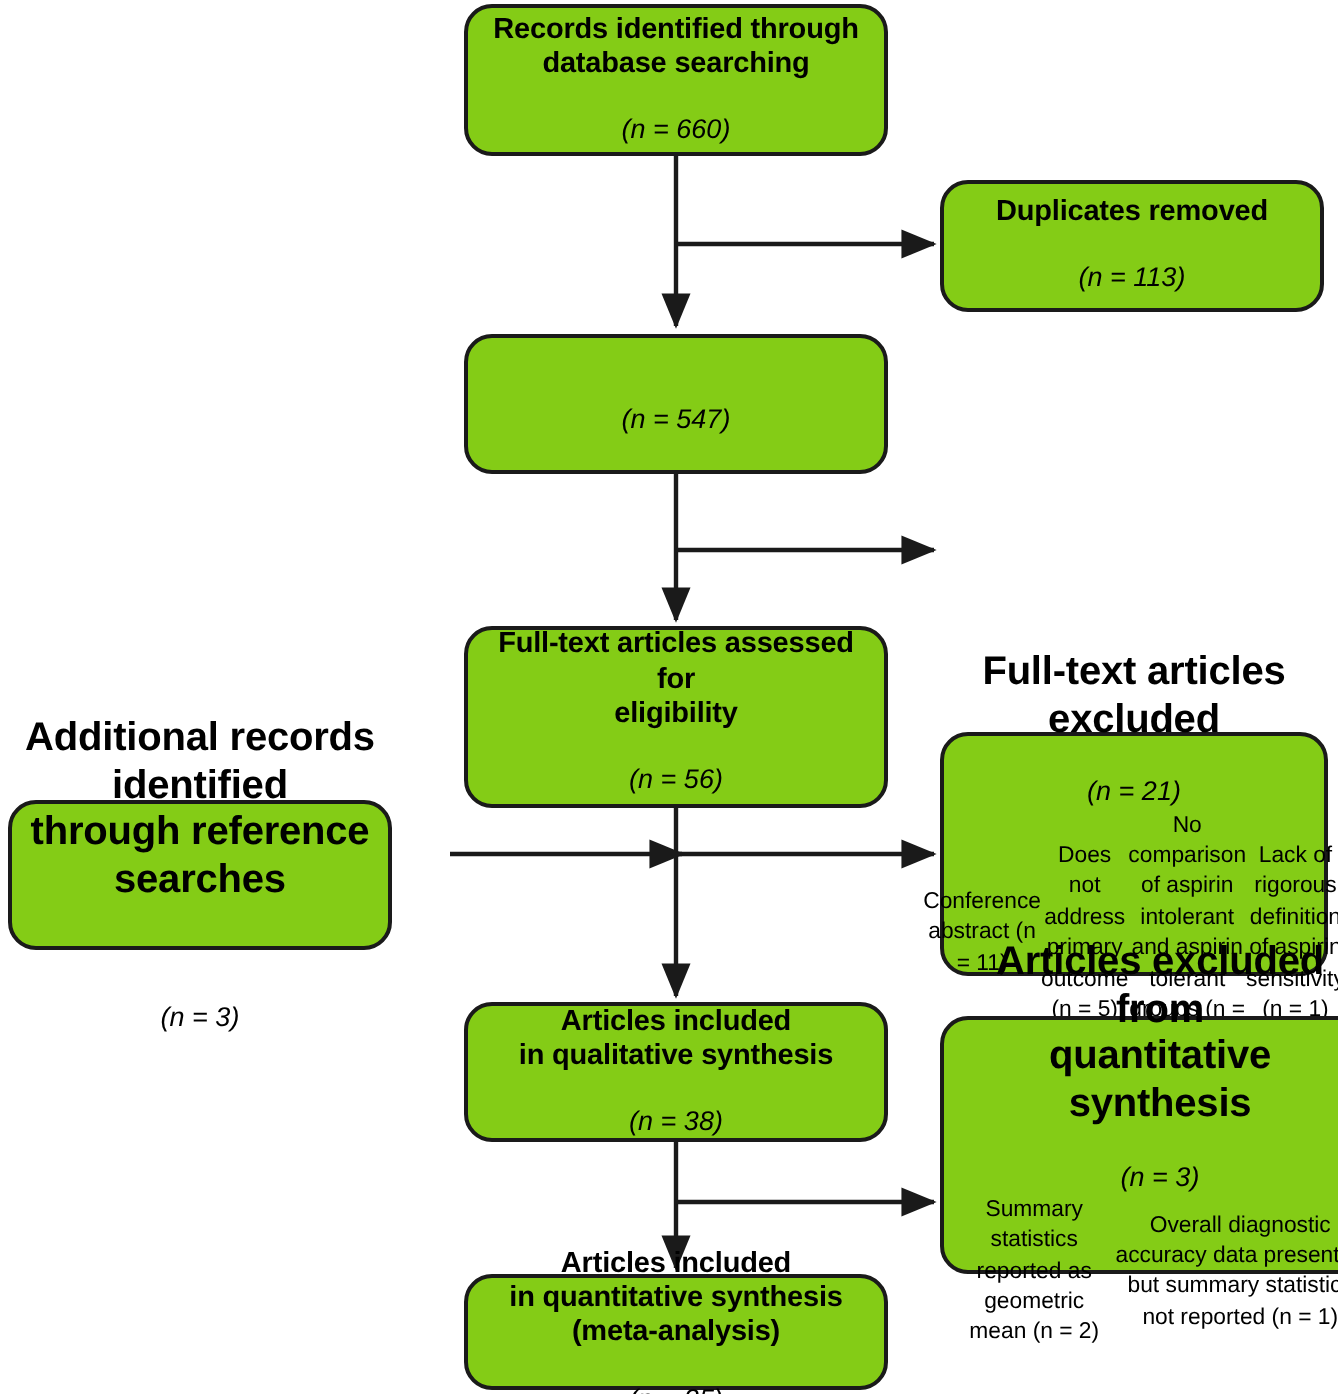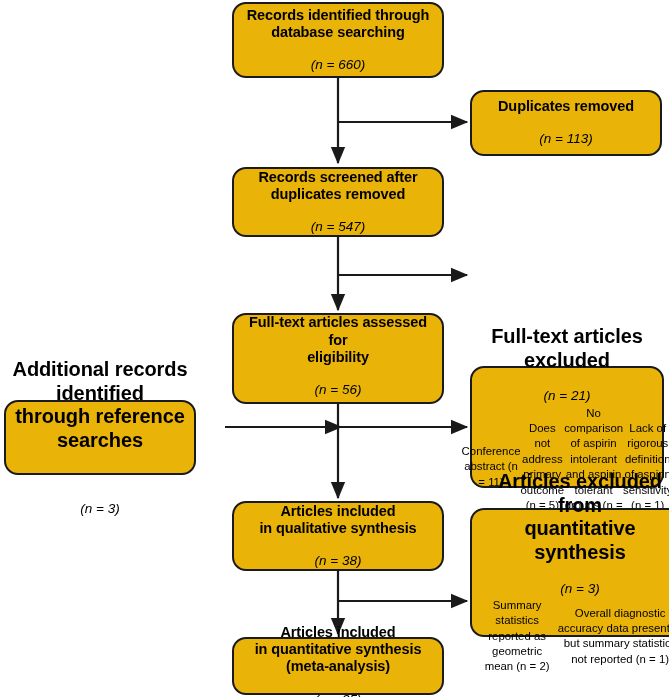--- a/index.html
+++ b/index.html
@@ -24,21 +24,21 @@
     top: 0;
     width: 669px;
     height: 697px;
     pointer-events: none;
   }
   .node {
     position: absolute;
     box-sizing: border-box;
     border: 2.2px solid #1a1a1a;
     border-radius: 14px;
-    background: #eab308;
+    background: #84cc16;
     display: flex;
     flex-direction: column;
     align-items: center;
     justify-content: center;
     text-align: center;
     padding: 4px 6px;
   }
   .hd {
     font-weight: bold;
     font-size: 14.5px;
@@ -104,24 +104,20 @@
     </div>
     <div class="cnt">(n = 660)</div>
   </div>
 
   <div class="node" style="left:470px; top:90px; width:192px; height:66px;">
     <div class="hd">Duplicates removed</div>
     <div class="cnt">(n = 113)</div>
   </div>
 
   <div class="node" style="left:232px; top:167px; width:212px; height:70px;">
-    <div class="hd">
-      <span>Records screened after</span><br>
-      <span>duplicates removed</span>
-    </div>
     <div class="cnt">(n = 547)</div>
   </div>
 
 
   <div class="node" style="left:232px; top:313px; width:212px; height:91px;justify-content:flex-end;">
     <div class="hd">
       <span>Full-text articles assessed for</span><br>
       <span>eligibility</span>
     </div>
     <div class="cnt">(n = 56)</div>

